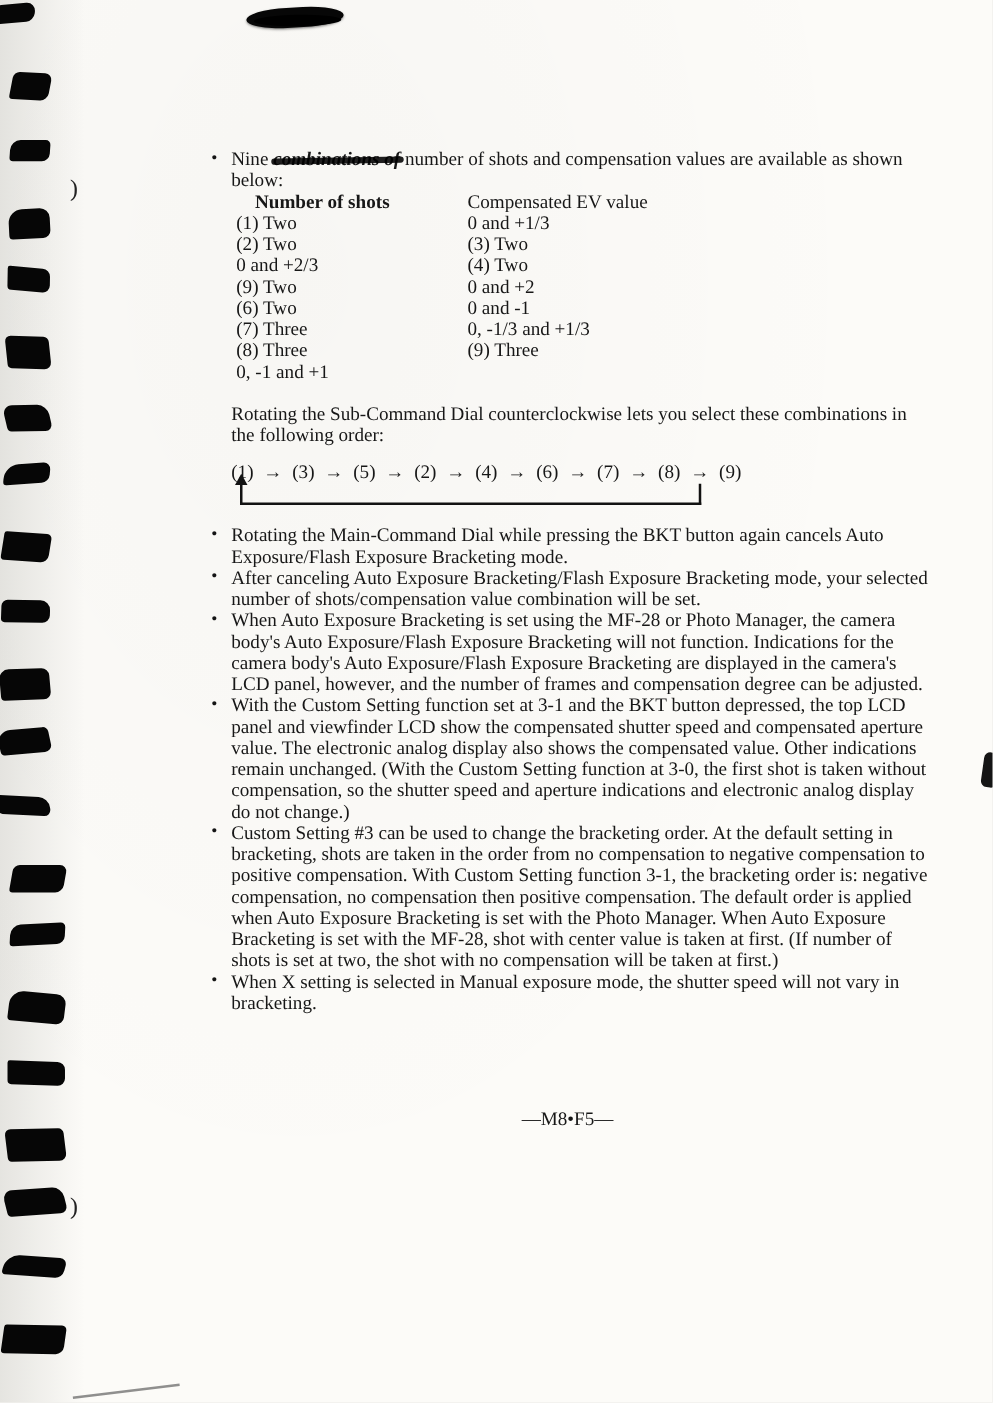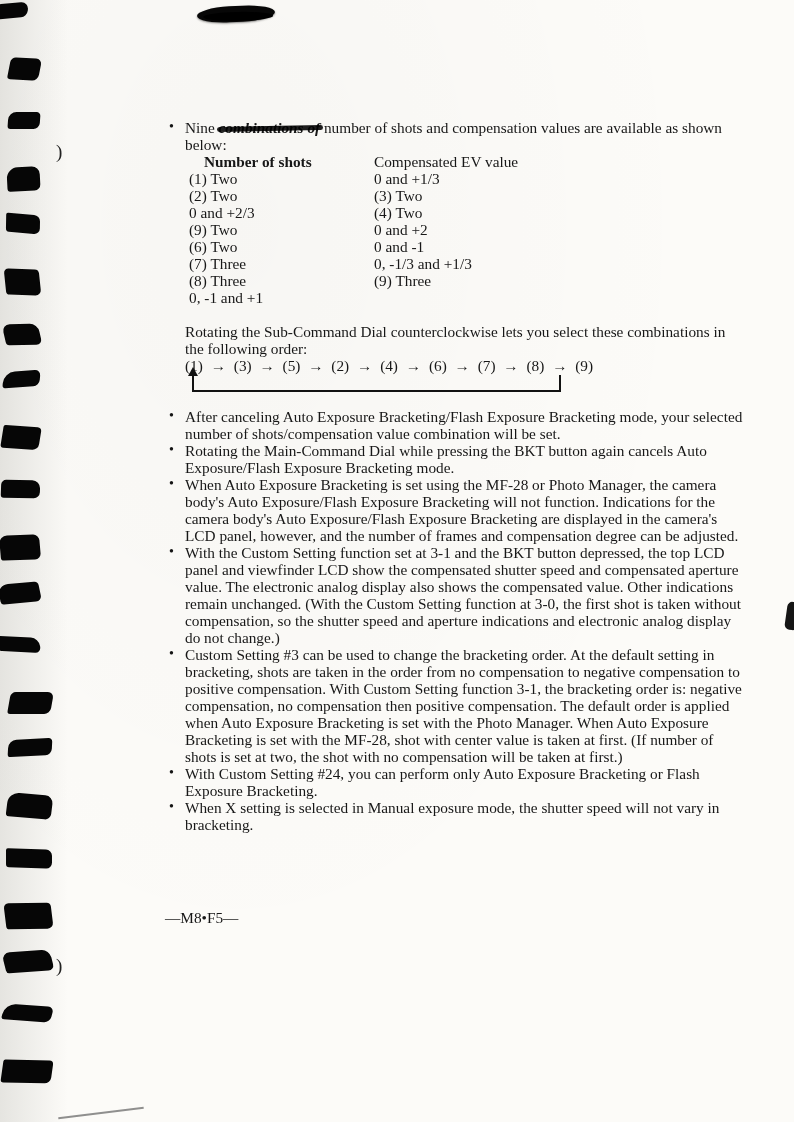--- a/index.html
+++ b/index.html
@@ -59,36 +59,36 @@
     content:"";position:absolute;left:-2px;right:-2px;top:44%;height:5px;
     background:#000;opacity:0.88;border-radius:3px;transform:rotate(-1deg);
   }
   .shots-table{
     display:grid;grid-template-columns:185px auto;
     margin-left:24px;
   }
   .t-h{height:17px;}
   .t-h.c1{font-weight:bold;padding-left:15px;}
   .t-c{height:17px;}
-  .para{margin:17px 0 0 20px;}
+  .para{margin:17px 0 12px 20px;}
   .sequence{margin:0 0 0 20px;word-spacing:4px;}
   .loop{
     margin:1px 0 0 27px;width:365px;height:15px;
     border-left:2px solid #121212;
     border-right:2px solid #121212;
     border-bottom:2px solid #121212;
     position:relative;
   }
   .arrowhead{
     position:absolute;left:-6px;top:-8px;width:0;height:0;
     border-left:5px solid transparent;border-right:5px solid transparent;
     border-bottom:9px solid #121212;
   }
   .bullets2{margin-top:16px;}
-  .footer{margin-top:76px;}
+  .footer{margin-top:76px;text-align:center;}
 </style>
 </head>
 <body>
 
 <div class="page">
 
   <div class="binding">
       <div class="bmark" style="top: 3px; left: -2px; width: 30px; height: 15px; transform: rotate(-5deg) skewX(-12deg); border-radius: 2px 8px 6px 3px;"></div>
       <div class="bmark" style="top: 57.6px; left: 9px; width: 31px; height: 22px; transform: rotate(3deg) skewX(-8deg); border-radius: 5px 6px 6px 3px;"></div>
       <div class="bmark" style="top: 112.2px; left: 8px; width: 32px; height: 17px; transform: rotate(0deg) skewX(-4deg); border-radius: 8px 4px 6px 3px;"></div>
@@ -146,25 +146,24 @@
 
     <p class="para">Rotating the Sub-Command Dial counterclockwise lets you select these combinations in the following order:</p>
 
     <div class="sequence">(1) → (3) → (5) → (2) → (4) → (6) → (7) → (8) → (9)</div>
 
     <div class="loop">
       <span class="arrowhead"></span>
     </div>
 
     <div class="bullets2">
+      <div class="bullet">Rotating the Main-Command Dial while pressing the BKT button again cancels Auto Exposure/Flash Exposure Bracketing mode.</div>
       <div class="bullet">After canceling Auto Exposure Bracketing/Flash Exposure Bracketing mode, your selected number of shots/compensation value combination will be set.</div>
-      <div class="bullet">Rotating the Main-Command Dial while pressing the BKT button again cancels Auto Exposure/Flash Exposure Bracketing mode.</div>
       <div class="bullet">When Auto Exposure Bracketing is set using the MF-28 or Photo Manager, the camera body's Auto Exposure/Flash Exposure Bracketing will not function. Indications for the camera body's Auto Exposure/Flash Exposure Bracketing are displayed in the camera's LCD panel, however, and the number of frames and compensation degree can be adjusted.</div>
       <div class="bullet">With the Custom Setting function set at 3-1 and the BKT button depressed, the top LCD panel and viewfinder LCD show the compensated shutter speed and compensated aperture value. The electronic analog display also shows the compensated value. Other indications remain unchanged. (With the Custom Setting function at 3-0, the first shot is taken without compensation, so the shutter speed and aperture indications and electronic analog display do not change.)</div>
       <div class="bullet">Custom Setting #3 can be used to change the bracketing order. At the default setting in bracketing, shots are taken in the order from no compensation to negative compensation to positive compensation. With Custom Setting function  3-1, the bracketing order is: negative compensation, no compensation then positive compensation. The default order is applied when Auto Exposure Bracketing is set with the Photo Manager. When Auto Exposure Bracketing is set with the MF-28, shot with center value is taken at first. (If number of shots is set at two, the shot with no compensation will be taken at first.)</div>
-      <div class="bullet">With Custom Setting #24, you can perform only Auto Exposure Bracketing or Flash Exposure Bracketing.</div>
       <div class="bullet">When X setting is selected in Manual exposure mode, the shutter speed will not vary in bracketing.</div>
     </div>
 
     <div class="footer">—M8•F5—</div>
 
   </div>
 </div>
 
 </body></html>

